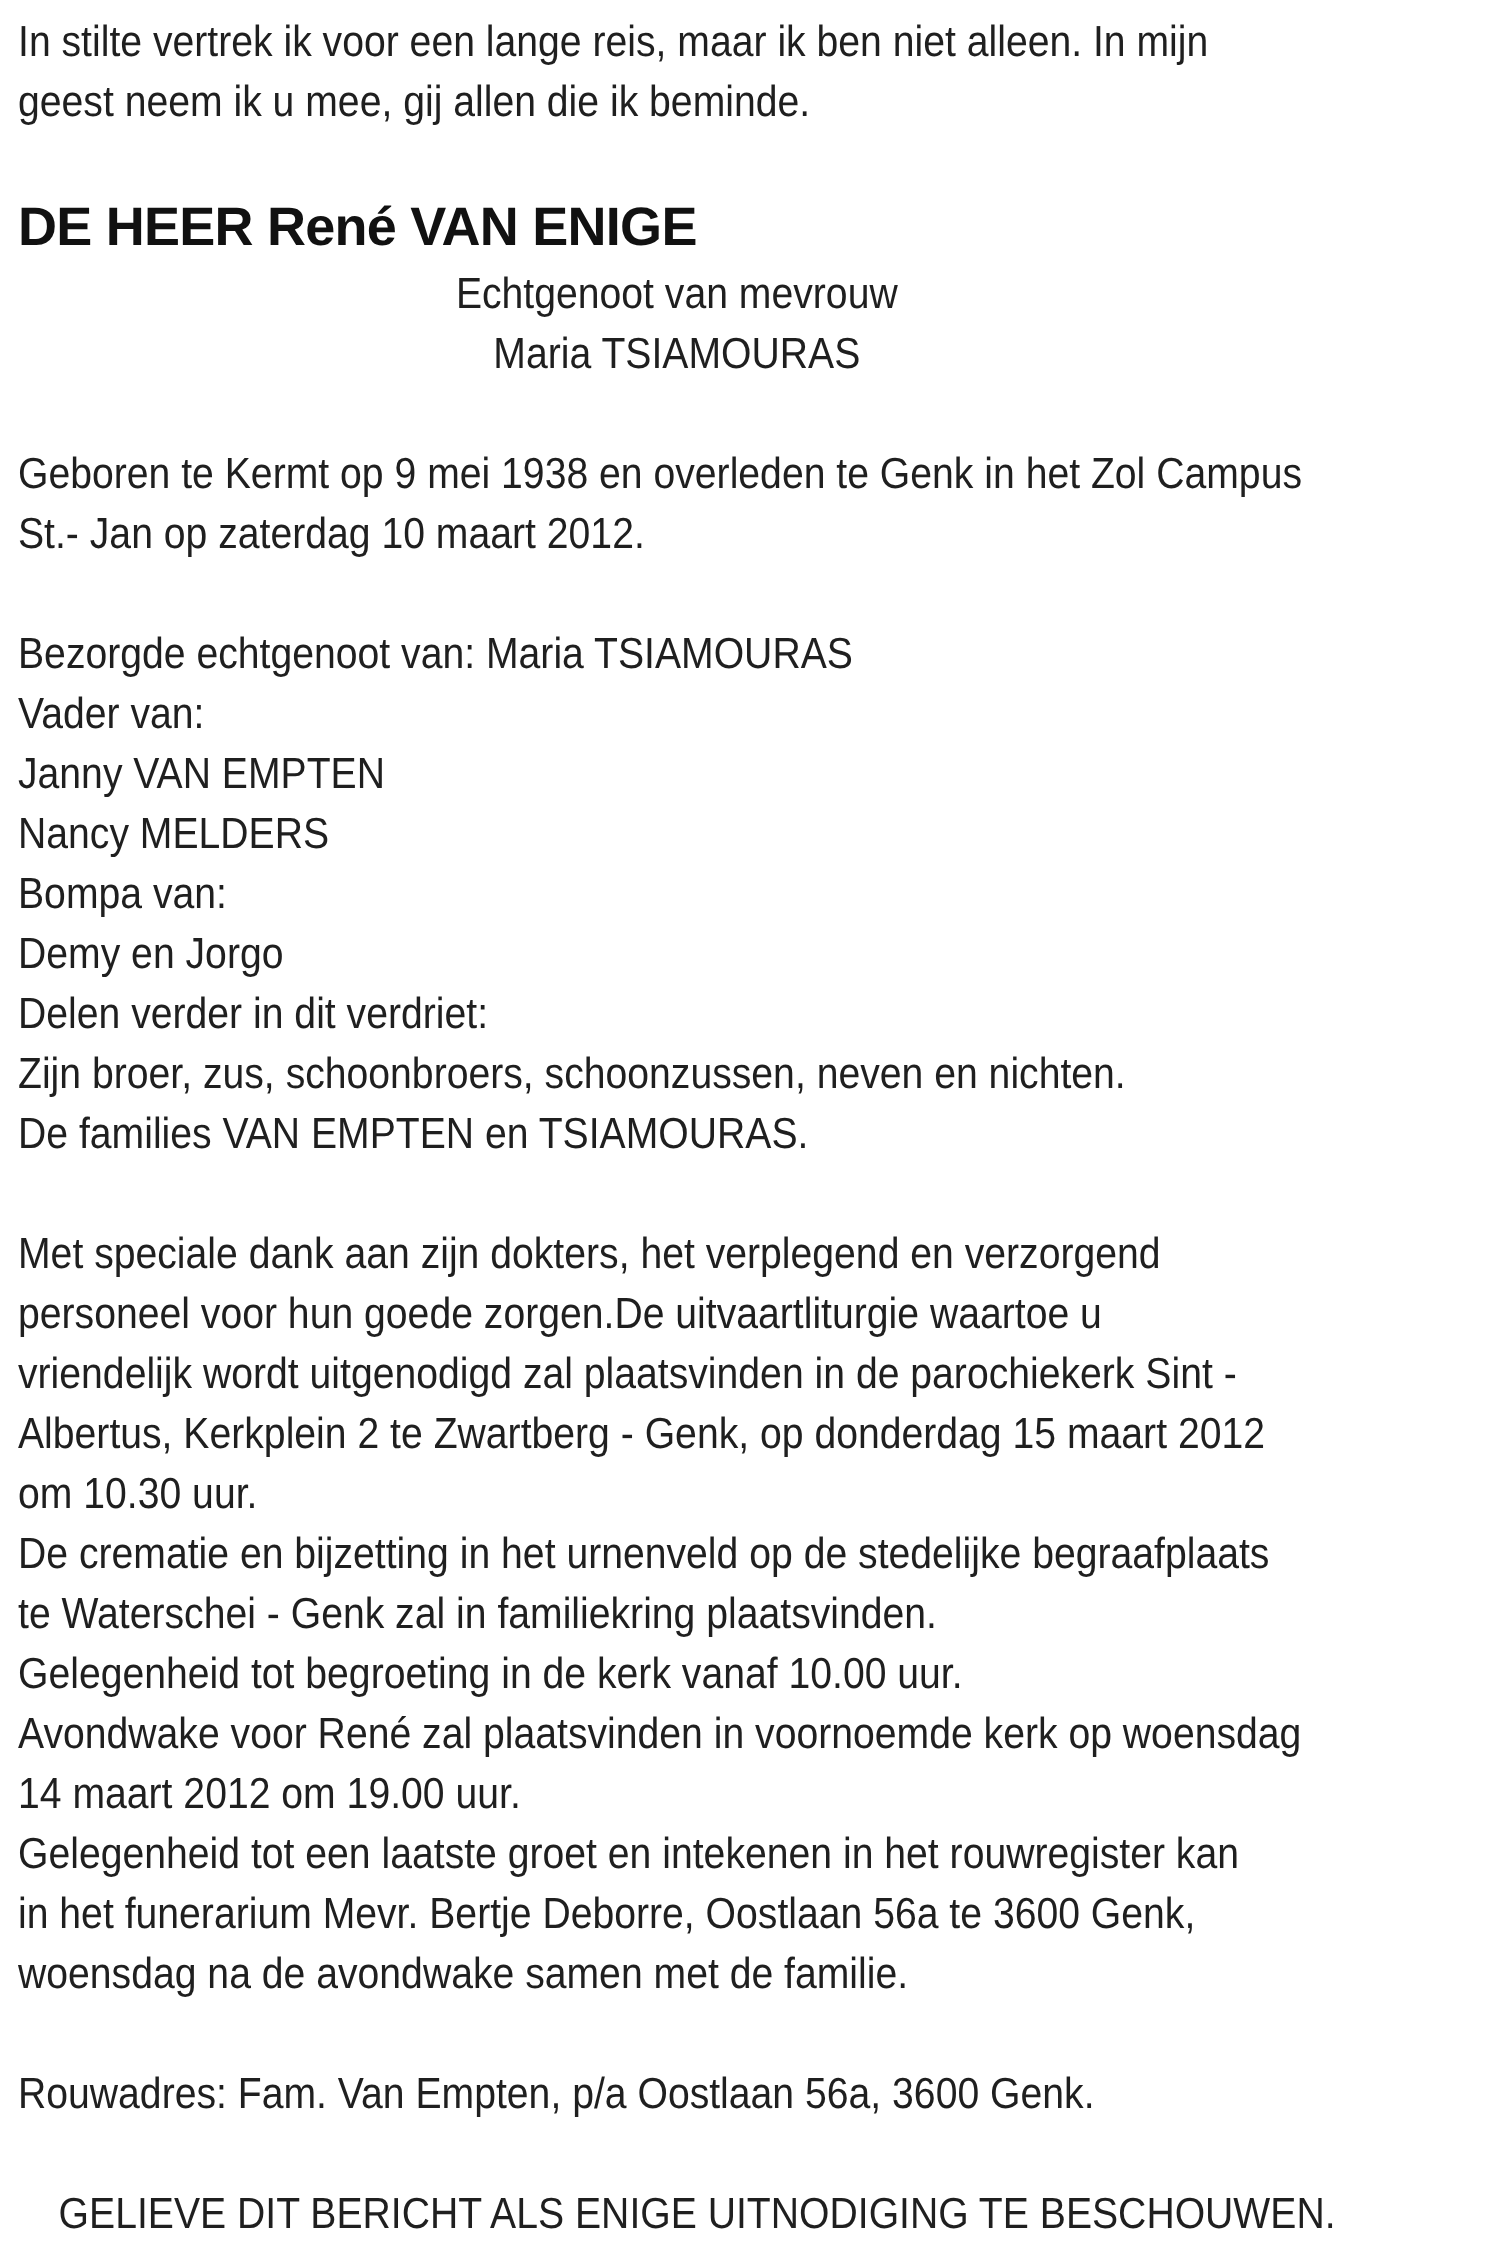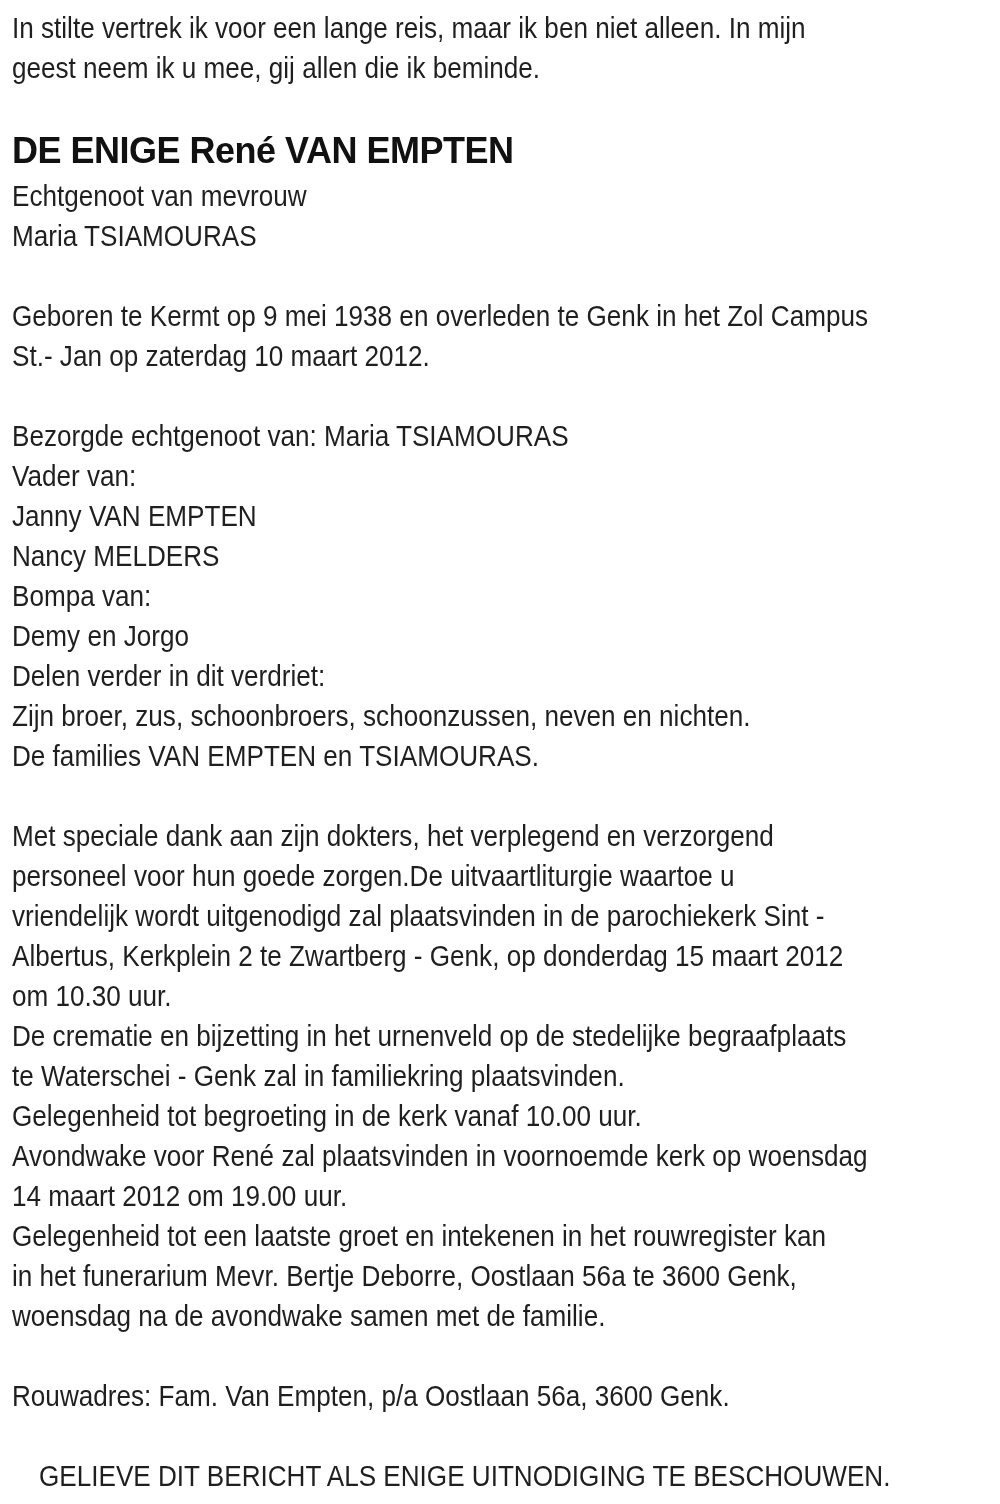--- a/index.html
+++ b/index.html
@@ -28,31 +28,31 @@
   }
   .title {
     font-size: 36px;
     line-height: 46px;
     font-weight: 700;
     letter-spacing: -0.5px;
     color: #111111;
     margin: 28px 0 2px 0;
     white-space: nowrap;
   }
-  .subtitle { margin: 0 0 40px 0; }
+  .subtitle { margin: 0 0 40px 0; text-align: center; }
 </style>
 </head>
 <body>
 
 <div class="para">
   <div class="line">In stilte vertrek ik voor een lange reis, maar ik ben niet alleen. In mijn</div>
   <div class="line">geest neem ik u mee, gij allen die ik beminde.</div>
 </div>
 
-<div class="title">DE ENIGE René VAN EMPTEN</div>
+<div class="title">DE HEER René VAN ENIGE</div>
 
 <div class="subtitle">
   <div class="line">Echtgenoot van mevrouw</div>
   <div class="line">Maria TSIAMOURAS</div>
 </div>
 
 <div class="para">
   <div class="line">Geboren te Kermt op 9 mei 1938 en overleden te Genk in het Zol Campus</div>
   <div class="line">St.- Jan op zaterdag 10 maart 2012.</div>
 </div>

